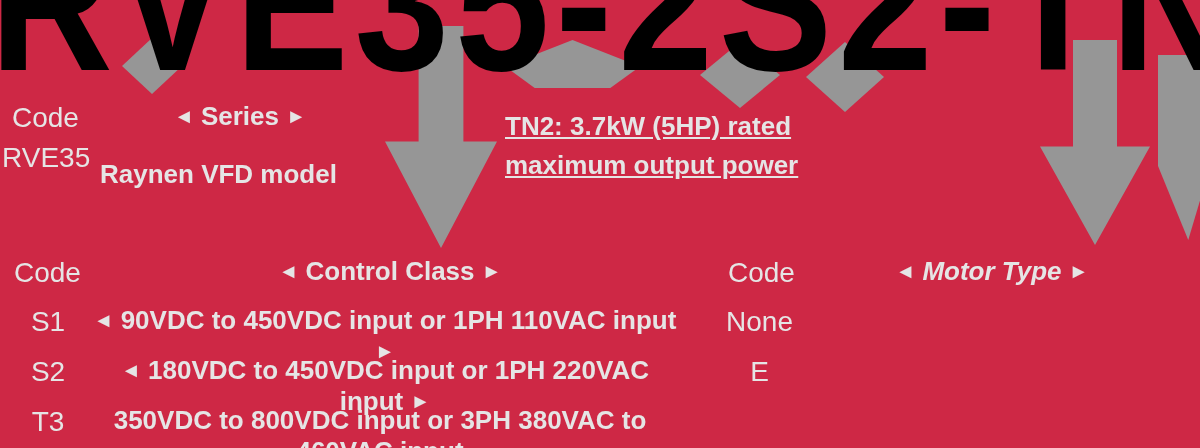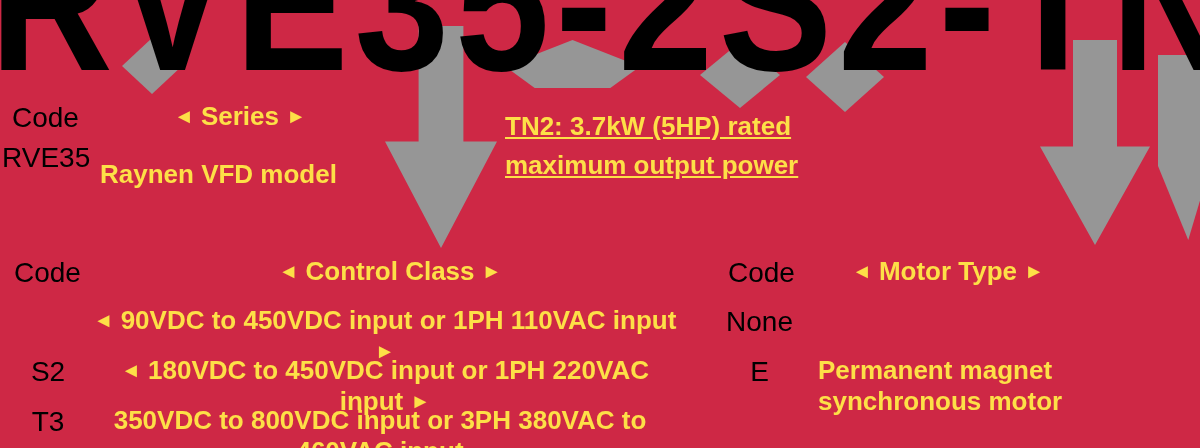--- a/index.html
+++ b/index.html
@@ -14,22 +14,22 @@
     font-size:170px;font-weight:bold;color:#000;
     letter-spacing:6px;white-space:nowrap;line-height:1;
     transform:scaleY(1.15);transform-origin:top left;
   }
   .gray{position:absolute;background:#969696;z-index:1;}
   .diamond{clip-path:polygon(50% 0,100% 50%,50% 100%,0 50%);}
   .diamond-wide{clip-path:polygon(50% 0,100% 55%,78% 100%,22% 100%,0 55%);}
   .fat-arrow-down{clip-path:polygon(30% 0,70% 0,70% 52%,100% 52%,50% 100%,0 52%,30% 52%);}
   .edge-arrow{clip-path:polygon(0 0,100% 0,100% 55%,55% 100%,0 60%);}
 
-  .wtext{position:absolute;color:#000000;font-size:28px;z-index:4;}
-  .btext{position:absolute;color:#fde047;font-size:26px;font-weight:bold;z-index:4;}
+  .wtext{position:absolute;color:#e5e5e5;font-size:28px;z-index:4;}
+  .btext{position:absolute;color:#e5e5e5;font-size:26px;font-weight:bold;z-index:4;}
   .center{text-align:center;}
   .note{line-height:39px;}
   .arrowglyph{font-size:20px;vertical-align:2px;}
 </style>
 </head>
 <body>
 
 <div class="stage">
 
   <div class="giant-title">RVE35-2S2-TN2-E</div>
@@ -57,41 +57,41 @@
   </div>
 
 
   <div class="wtext" style="left:14px;top:257px;">Code</div>
   <div class="btext center" style="left:230px;top:256px;width:320px;">
     <span class="arrowglyph">◄</span>
     <span>Control Class</span>
     <span class="arrowglyph">►</span>
   </div>
 
+  <div class="wtext center" style="left:8px;top:306px;width:80px;">S1</div>
   <div class="btext center" style="left:90px;top:305px;width:590px;">
     <span class="arrowglyph">◄</span>
     <span>90VDC to 450VDC input or 1PH 110VAC input</span>
     <span class="arrowglyph">►</span>
   </div>
 
   <div class="wtext center" style="left:8px;top:356px;width:80px;">S2</div>
   <div class="btext center" style="left:90px;top:355px;width:590px;">
     <span class="arrowglyph">◄</span>
     <span>180VDC to 450VDC input or 1PH 220VAC input</span>
     <span class="arrowglyph">►</span>
   </div>
 
   <div class="wtext center" style="left:8px;top:406px;width:80px;">T3</div>
   <div class="btext center" style="left:80px;top:405px;width:600px;">350VDC to 800VDC input or 3PH 380VAC to 460VAC input</div>
 
   <div class="wtext" style="left:728px;top:257px;">Code</div>
-  <div class="btext center" style="left:828px;top:256px;width:240px;">
+  <div class="btext center" style="left:872px;top:256px;width:240px;font-style:italic;">
     <span class="arrowglyph">◄</span>
     <span>Motor Type</span>
     <span class="arrowglyph">►</span>
   </div>
 
   <div class="wtext center" style="left:712px;top:306px;width:95px;">None</div>
 
   <div class="wtext center" style="left:712px;top:356px;width:95px;">E</div>
-  <div class="btext" style="left:818px;top:355px;width:370px;">Permanent magnet synchronous motor</div>
 
 </div>
 
 </body></html>

